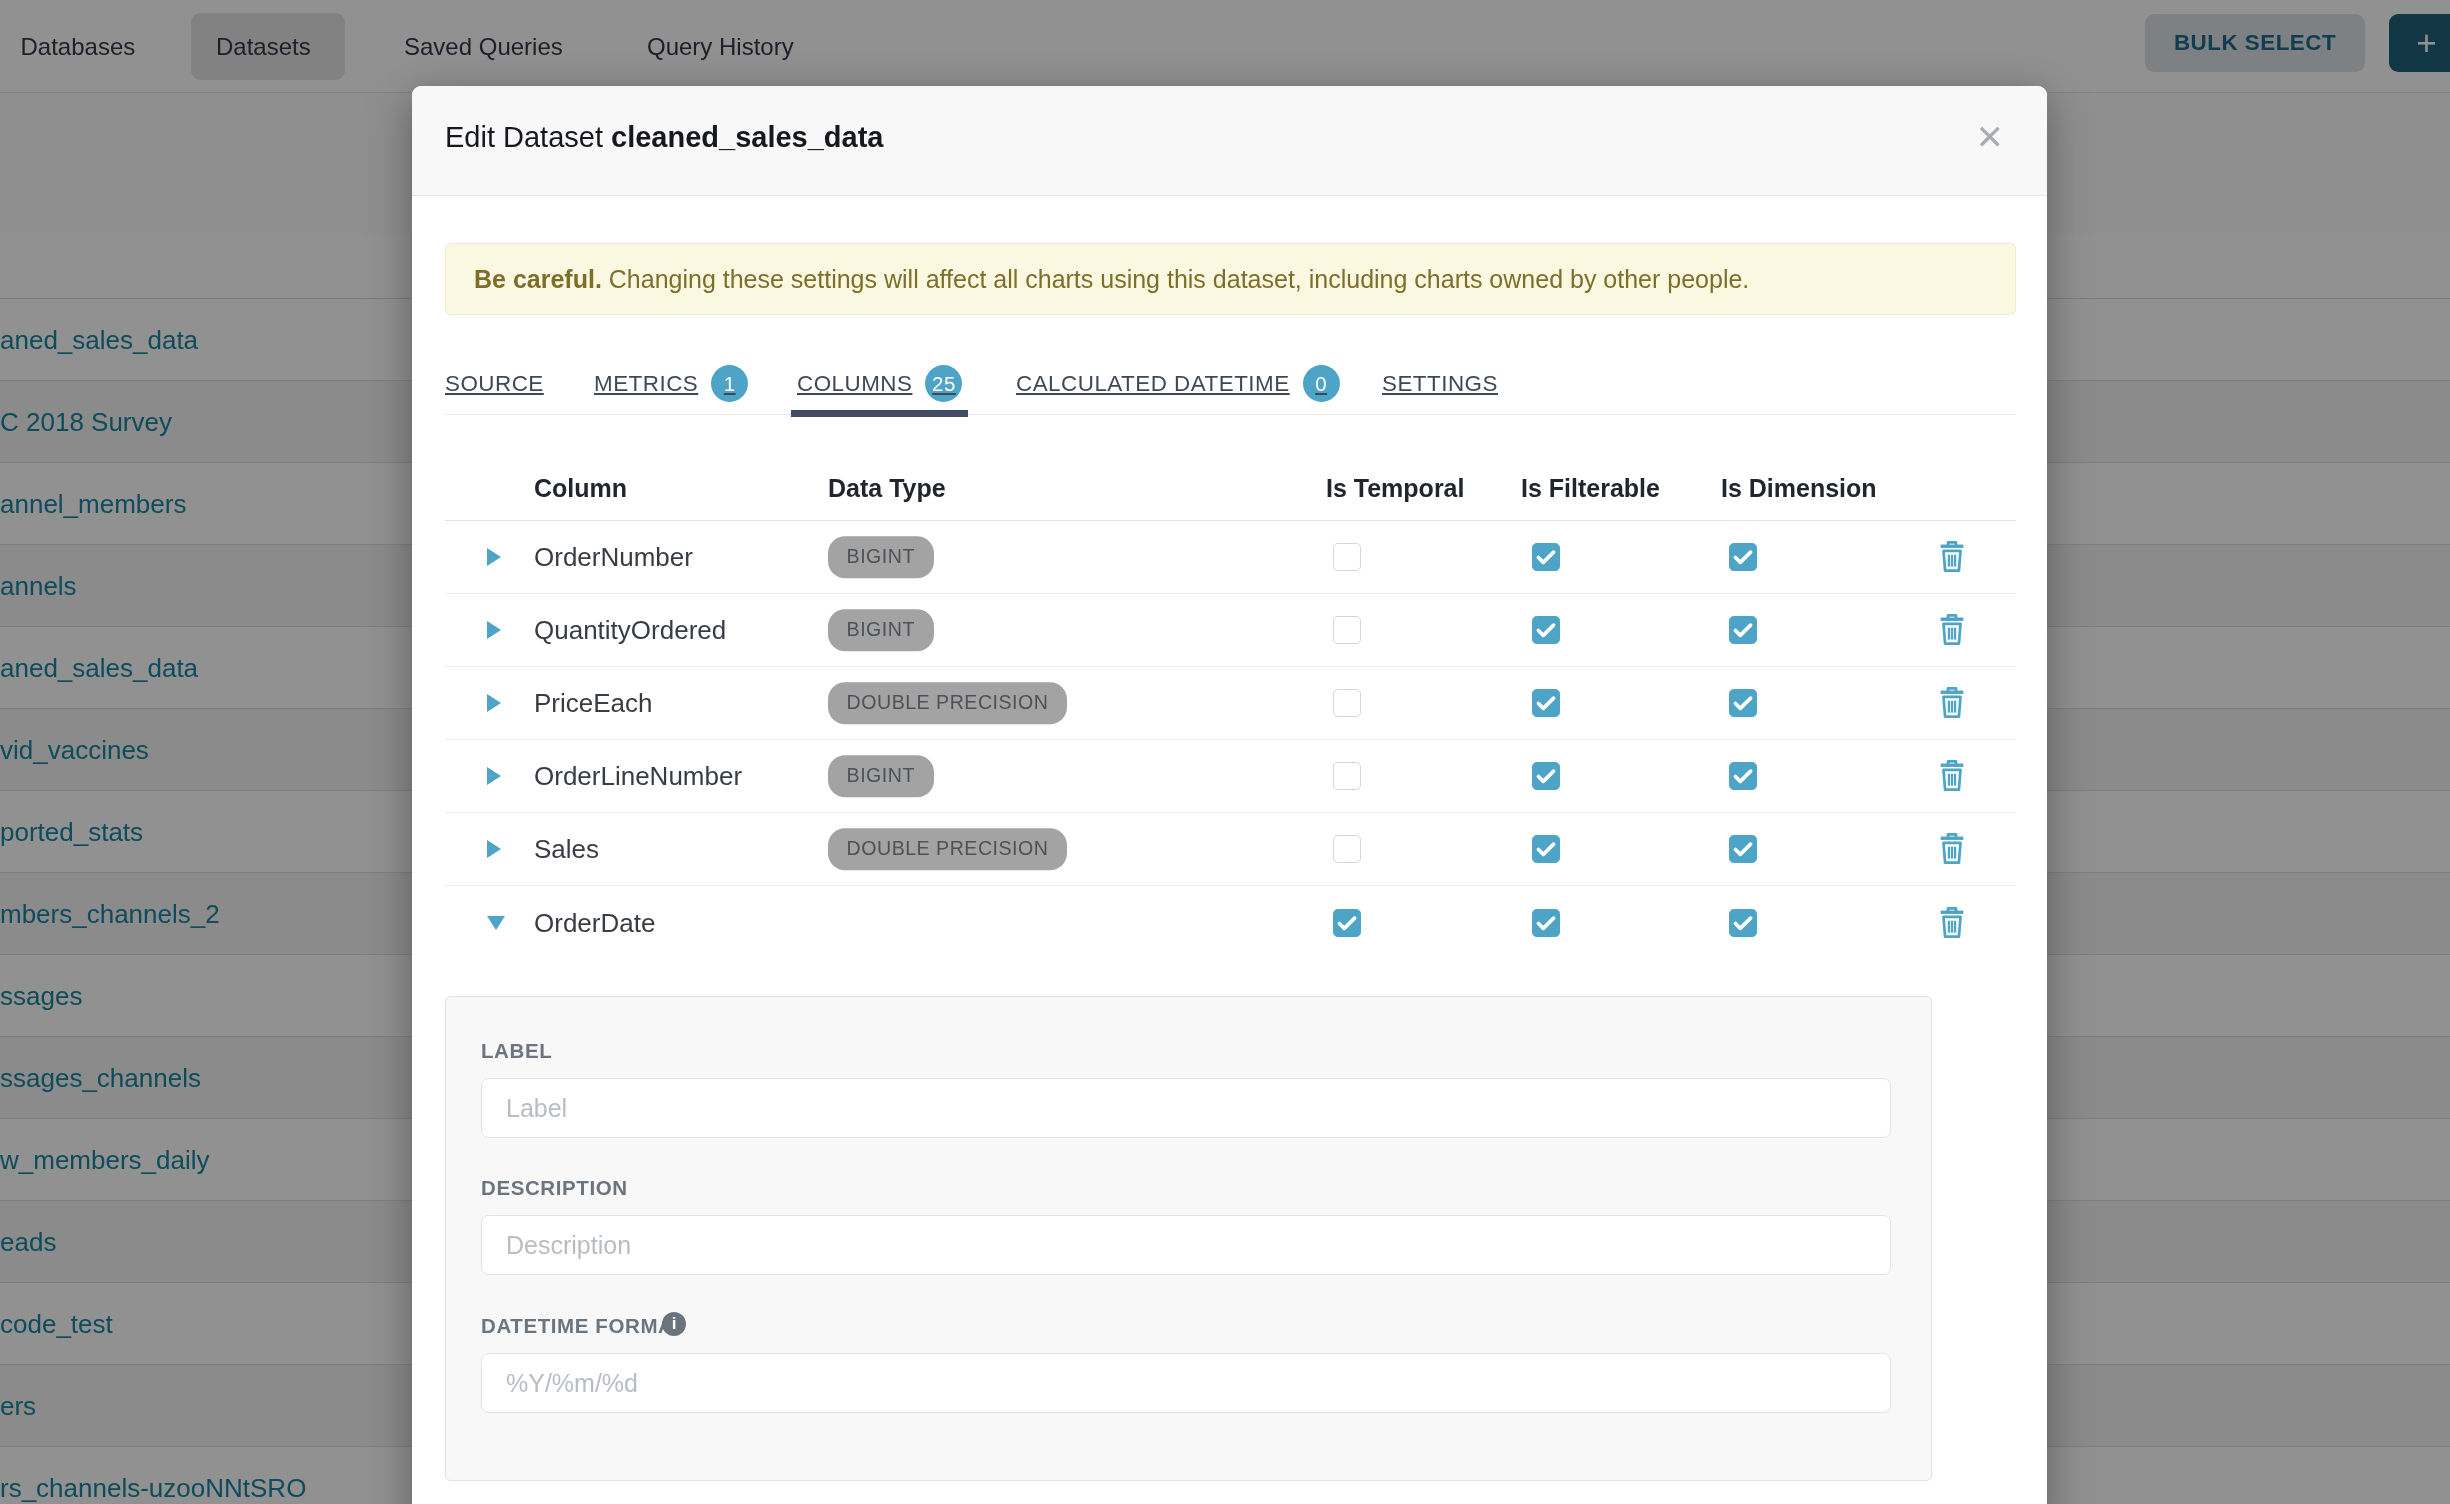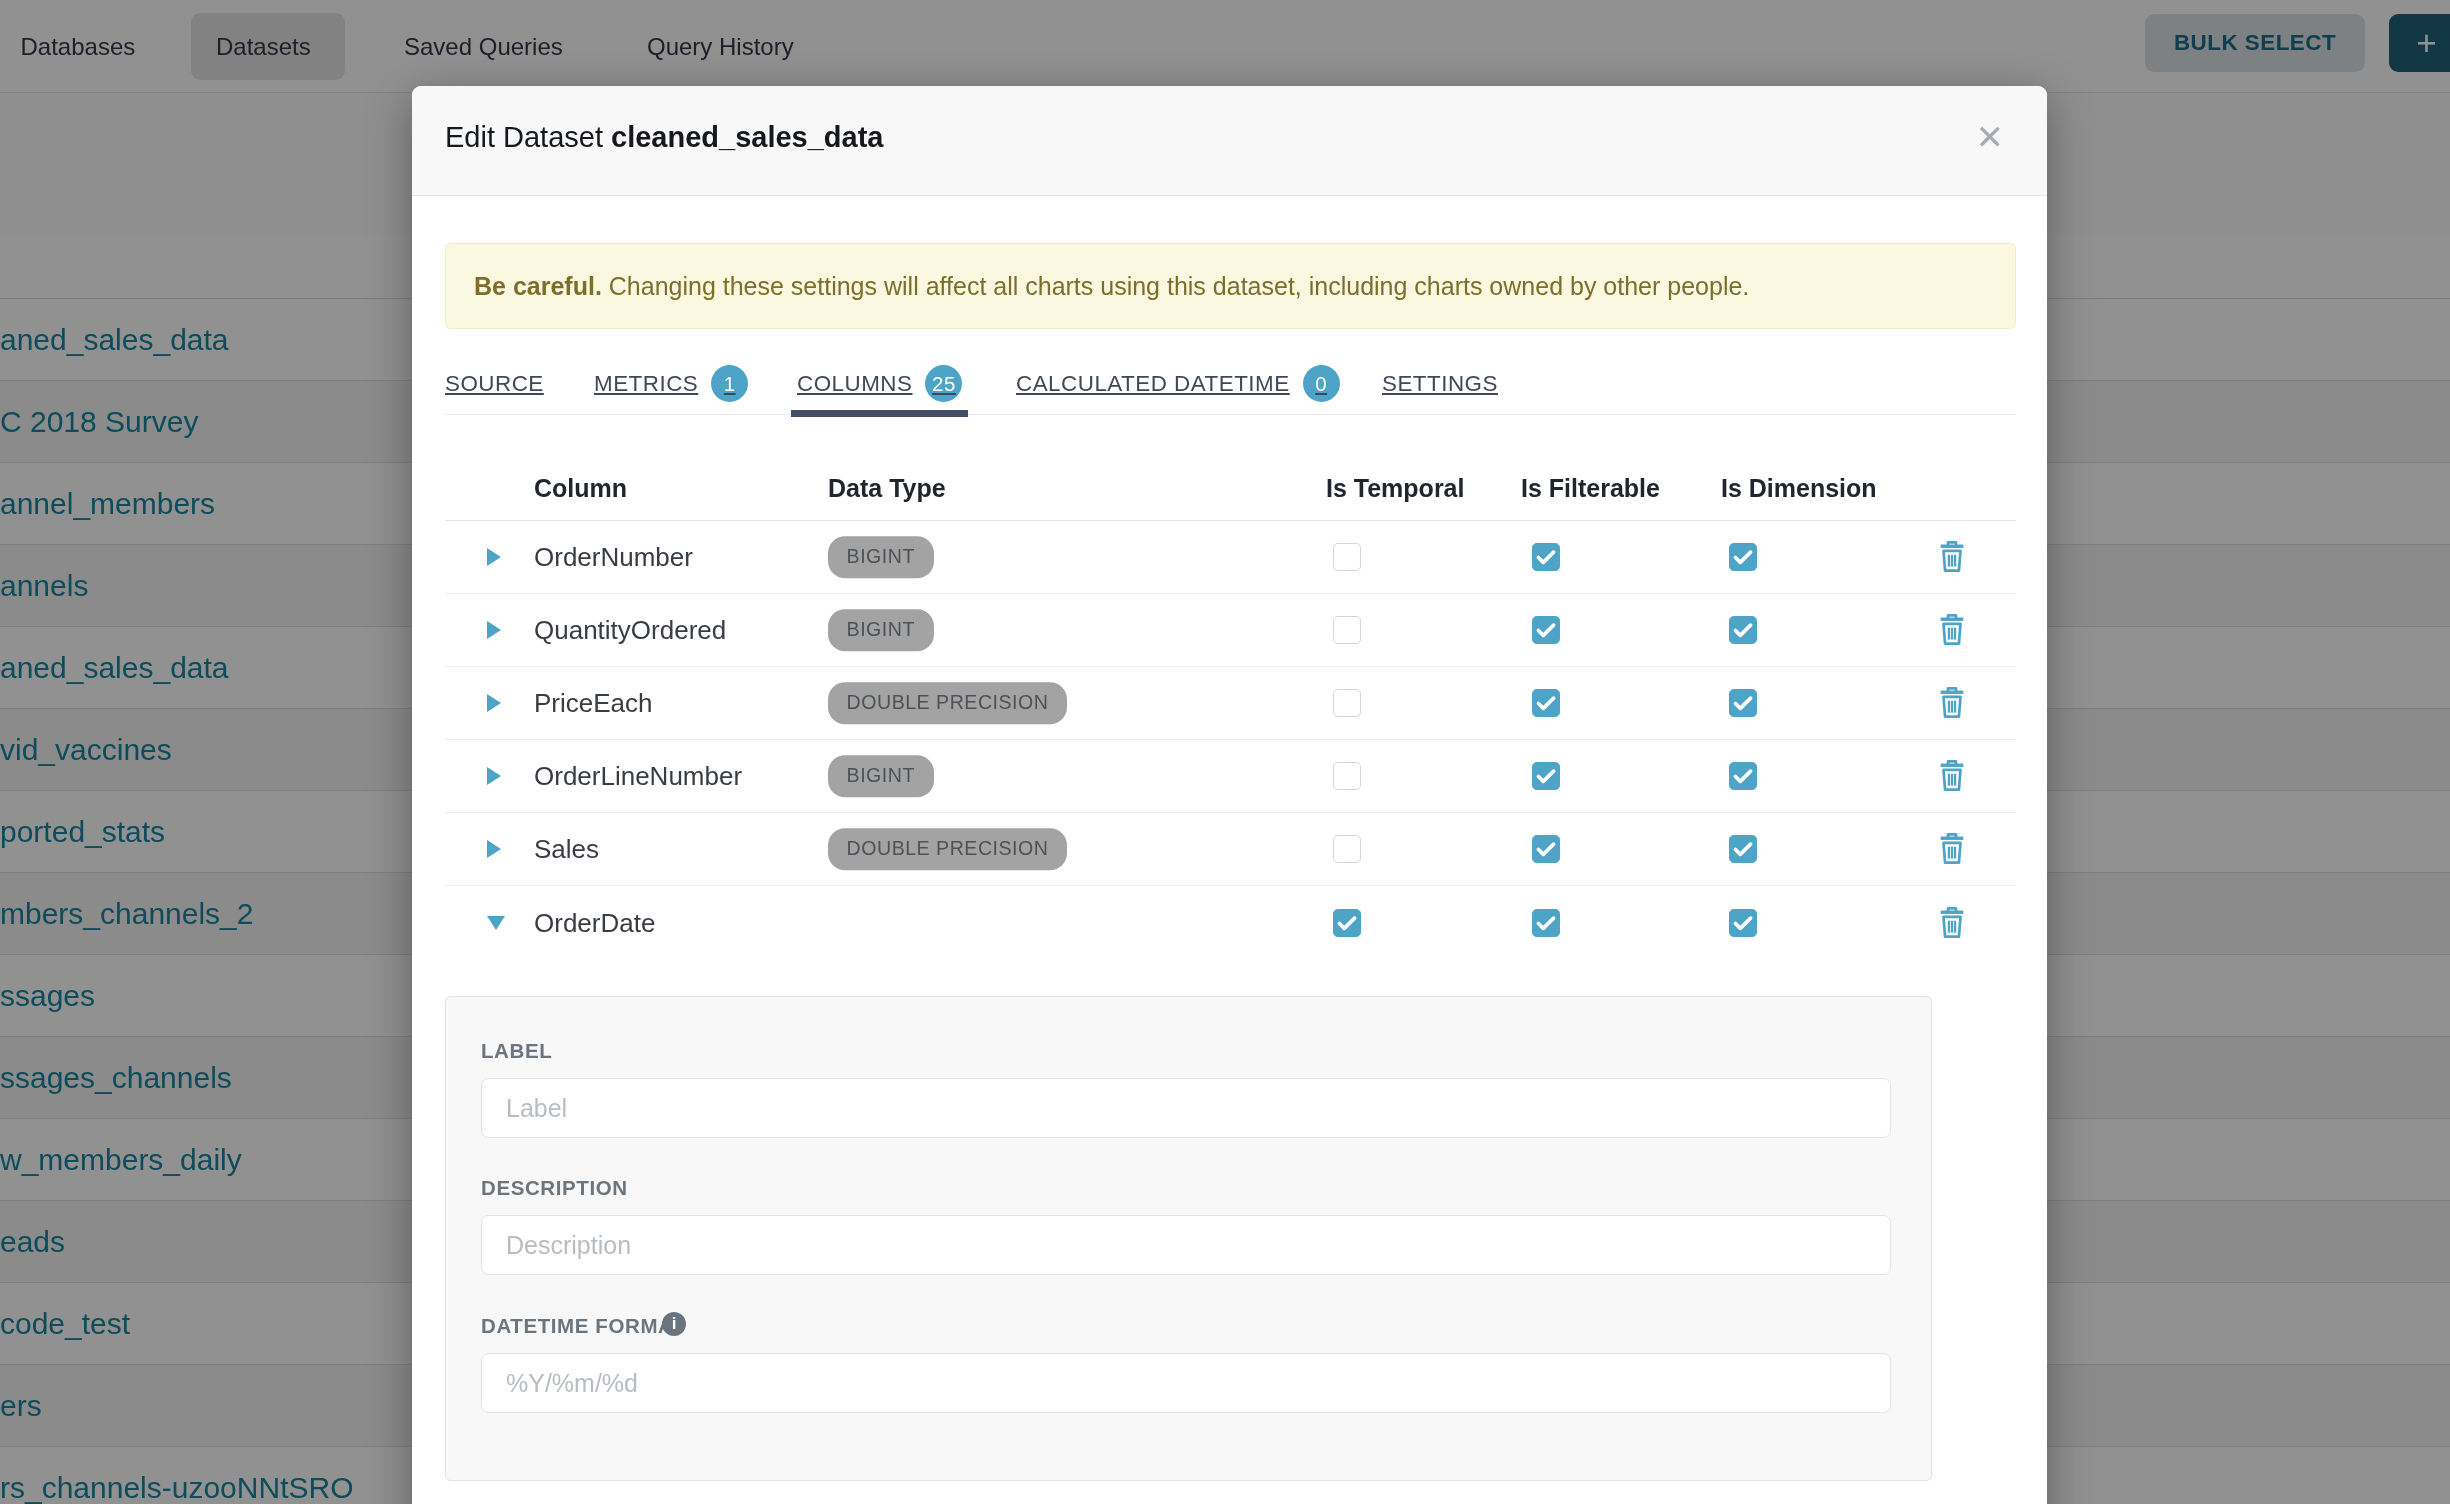--- a/index.html
+++ b/index.html
@@ -32,35 +32,35 @@
   .bg-header { position:absolute; left:0; top:233px; width:2450px; height:66px; background:#fff; border-bottom:0.9px solid #dcdcdc; }
   .bg-name-h { position:absolute; left:0; top:250px; font-size:25px; font-weight:700; color:#22272e; }
   .sorter { position:absolute; left:53px; top:252px; display:flex; flex-direction:column; gap:3.7px; }
   .sorter .up { width:0;height:0;border-left:6.5px solid transparent;border-right:6.5px solid transparent;border-bottom:8.4px solid #b0b5bb; }
   .sorter .dn { width:0;height:0;border-left:6.5px solid transparent;border-right:6.5px solid transparent;border-top:8.4px solid #b0b5bb; }
   .bg-actions-h { position:absolute; left:2130px; top:250px; font-size:25px; font-weight:700; color:#22272e; }
 
   .bg-rows { position:absolute; left:0; top:299px; width:2450px; }
   .bg-row { position:relative; width:2450px; height:82px; border-bottom:0.9px solid #e0e0e0; background:#fff; }
   .bg-row.stripe { background:#f5f5f5; }
-  .bg-row a { position:absolute; left:0; top:50%; transform:translateY(-50%); font-size:30px; color:#1985a0; text-decoration:none; white-space:nowrap; }
+  .bg-row a { position:absolute; left:0; top:50%; transform:translateY(-50%); font-size:26px; color:#1985a0; text-decoration:none; white-space:nowrap; }
 
   
   .overlay { position:absolute; inset:0; background:rgba(0,0,0,.43); z-index:10; }
 
   
   .modal { position:absolute; left:412px; top:86px; width:1635px; height:1454px; background:#fff; border-radius:9.3px 9.3px 0 0;
            box-shadow:0 11.2px 45px rgba(0,0,0,.35); z-index:20; }
   .modal-header { position:absolute; left:0; top:0; width:100%; height:110px; background:#f8f8f8; border-bottom:0.9px solid #e5e5e5;
                   border-radius:9.3px 9.3px 0 0; }
   .modal-title { position:absolute; left:33px; top:35px; font-size:29px; color:#15191f; }
   .modal-title b { font-weight:700; }
   .modal-close { position:absolute; right:43px; top:34px; font-size:34px; color:#a6adb5; line-height:1; cursor:pointer; background:none; border:none; }
 
-  .warning { position:absolute; left:33px; top:157px; width:1571px; height:86px; background:#fbf8e2; border:0.9px solid #f3eccb; border-radius:5.6px; }
+  .warning { position:absolute; left:33px; top:157px; width:1571px; height:72px; background:#fbf8e2; border:0.9px solid #f3eccb; border-radius:5.6px; }
   .warning p { position:absolute; left:28px; top:50%; transform:translateY(-50%); font-size:25px; color:#7d6e2a; }
   .warning b { font-weight:700; }
 
   .tabbar { position:absolute; left:33px; top:266px; width:1571px; height:63px; border-bottom:1.9px solid #e9e9e9; }
   .tab { position:absolute; top:0; height:63px; display:flex; align-items:center; gap:13px; font-size:22.4px; letter-spacing:0.5px;
          color:#3f4856; cursor:pointer;text-decoration:underline; }
   .tab .badge { min-width:37px; height:37px; padding:0 5.6px; background:#4da4c6; color:#fff; border-radius:18.6px;
                 font-size:20.5px; display:flex; align-items:center; justify-content:center; }
   .tab.active::after { content:""; position:absolute; left:-5.6px; right:-5.6px; bottom:-1.9px; height:6.5px; background:#454c66; }
 

